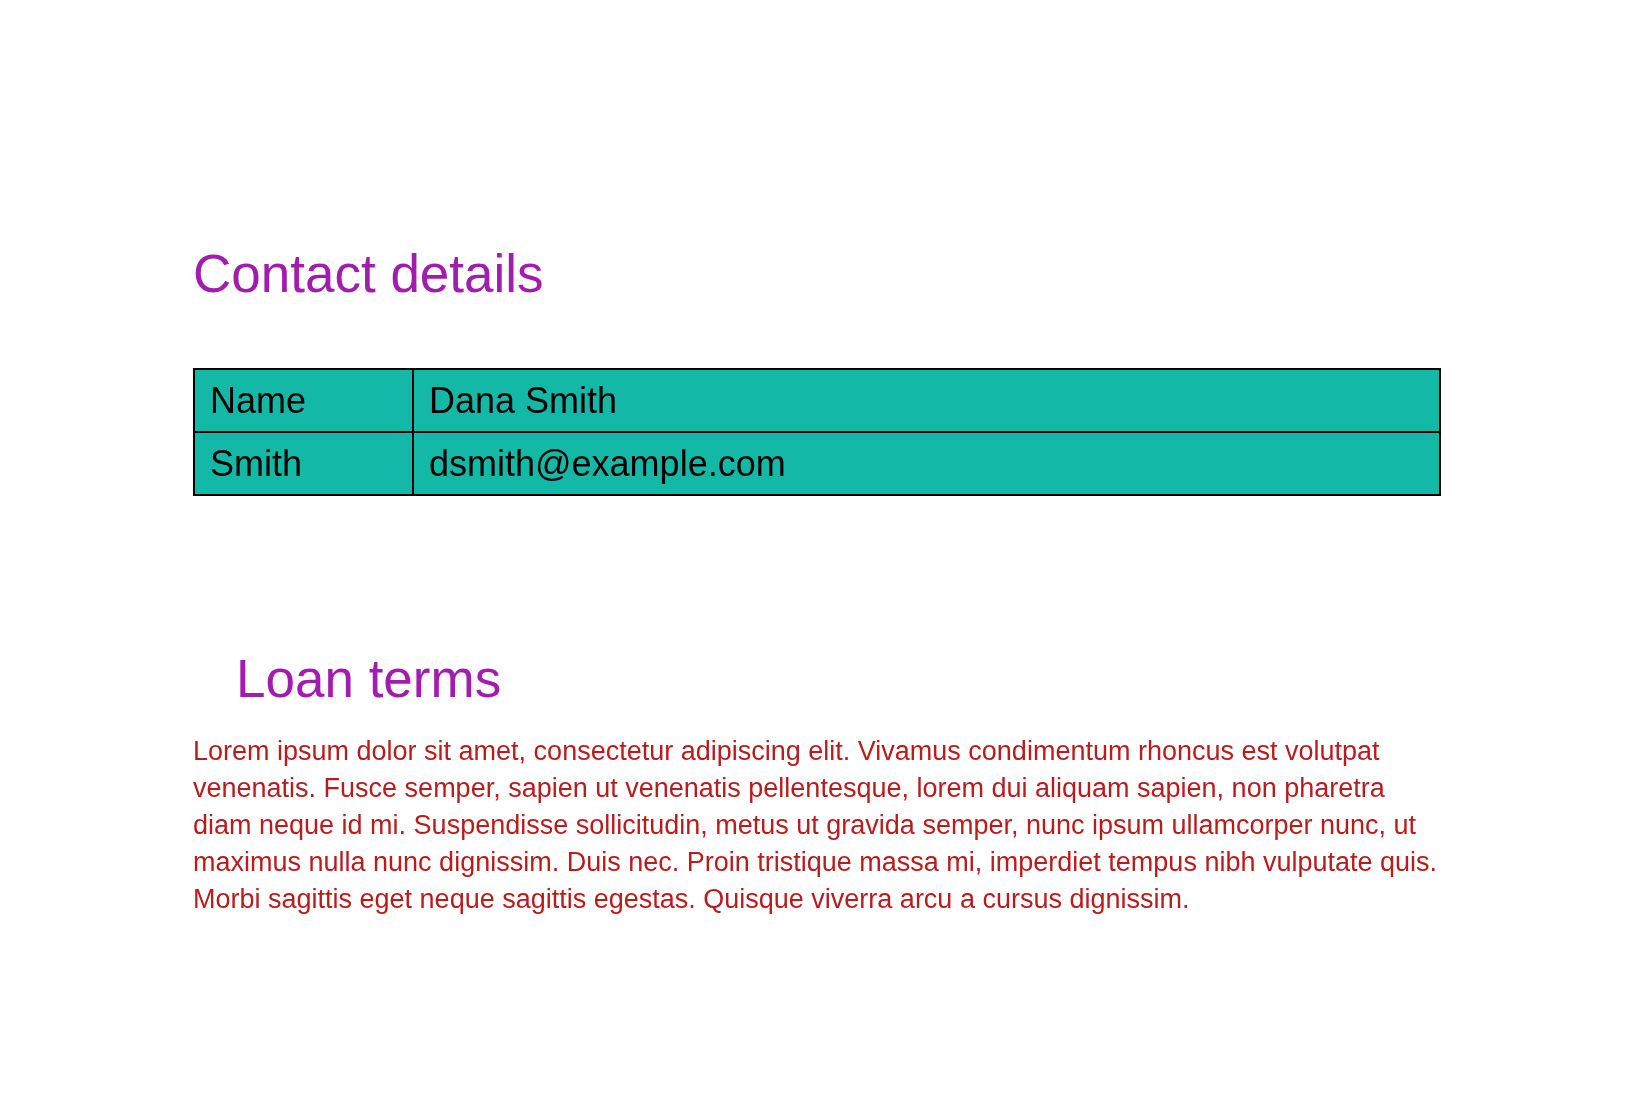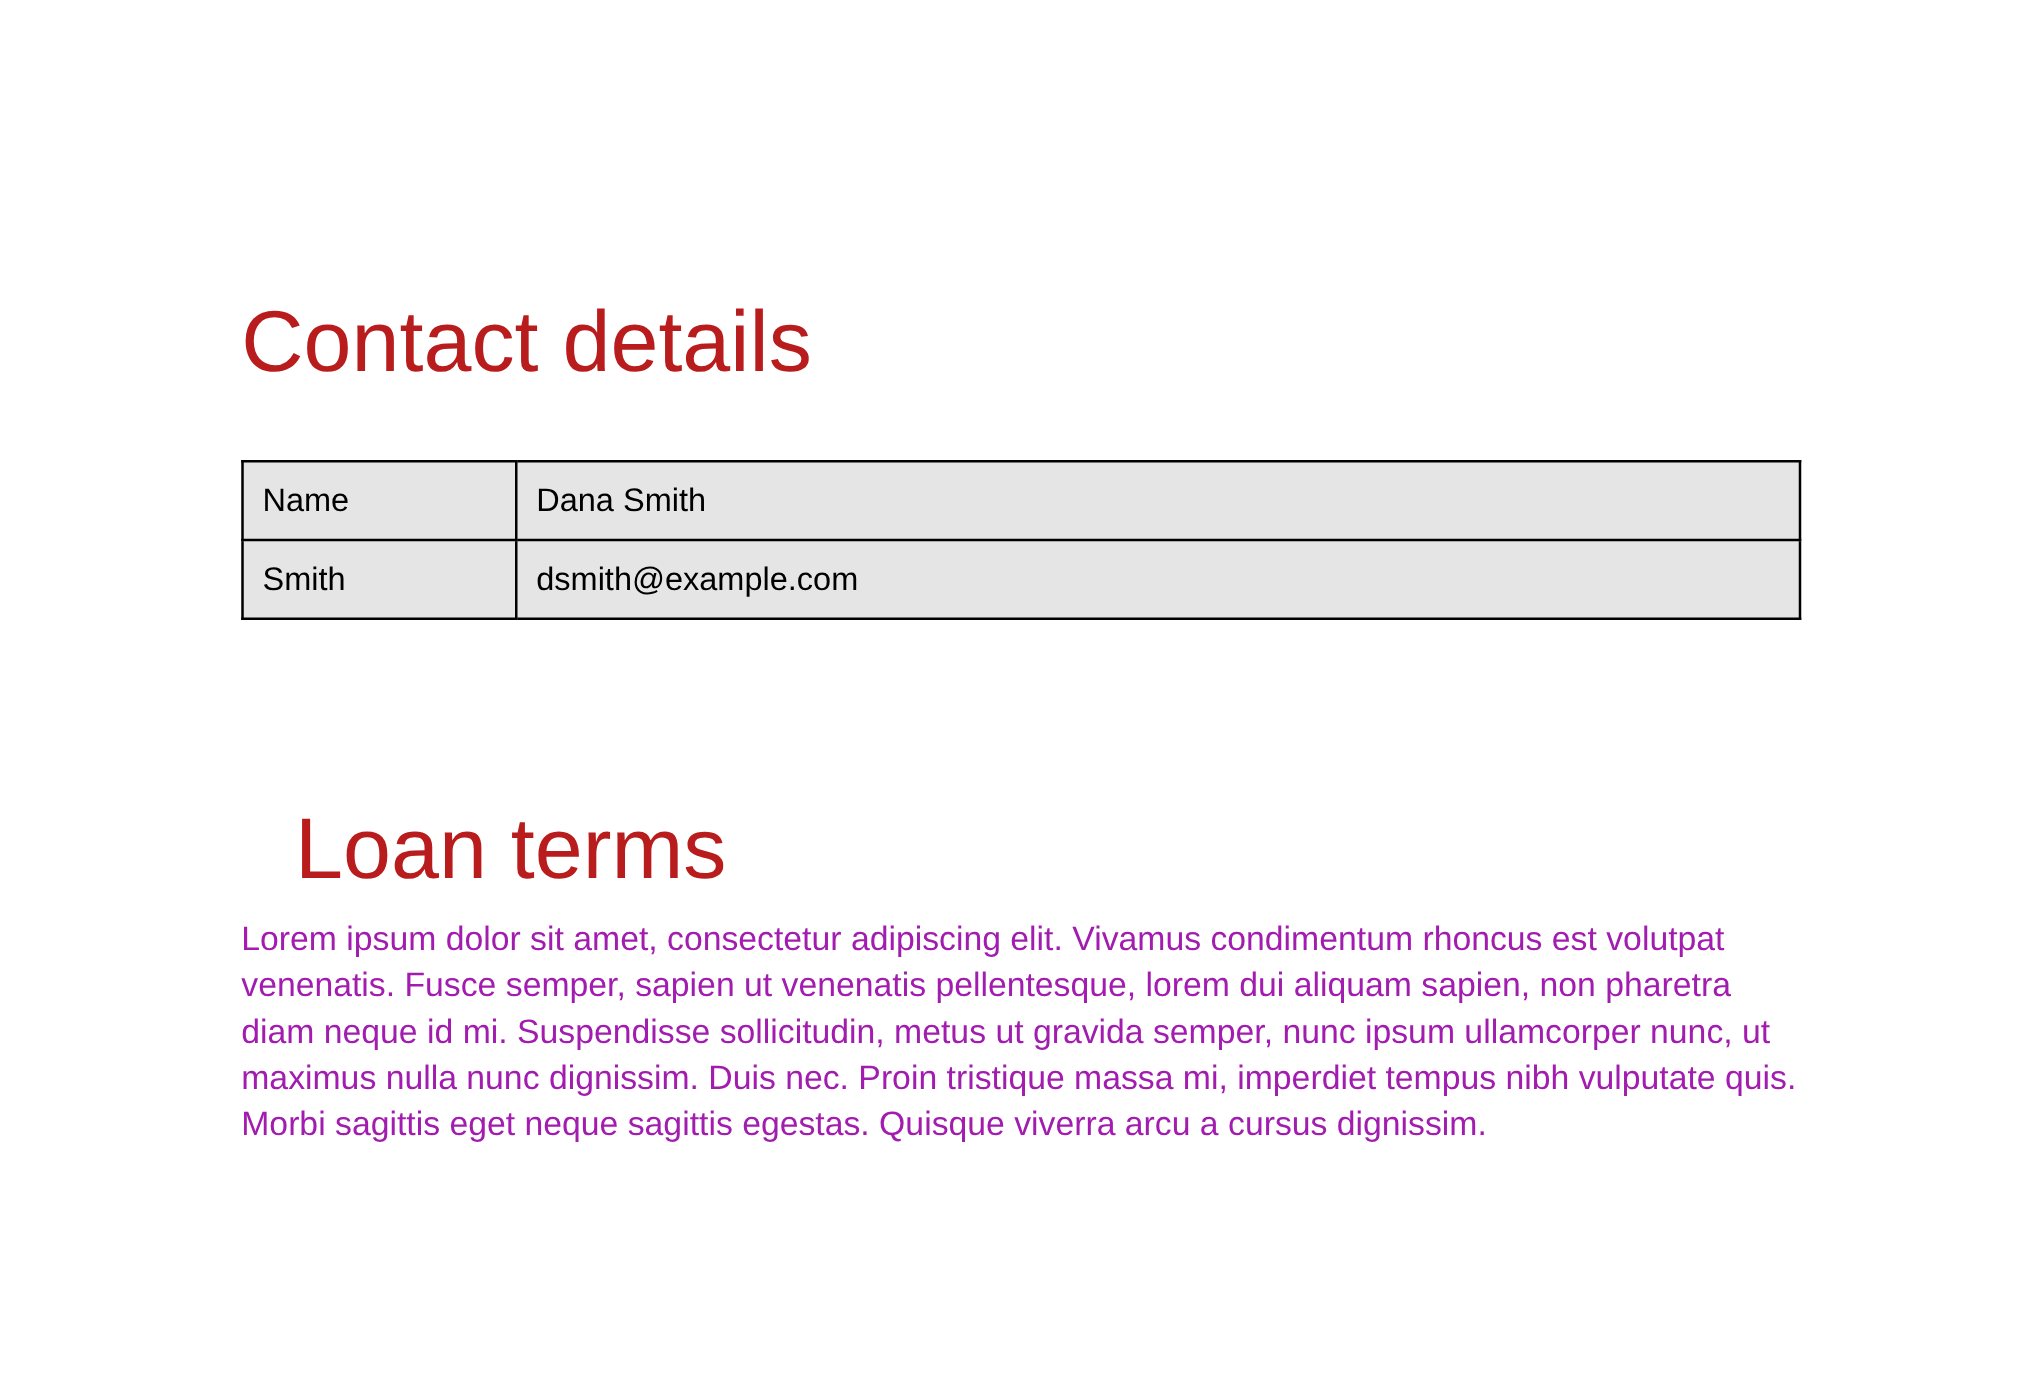--- a/index.html
+++ b/index.html
@@ -10,47 +10,47 @@
     font-family: "Liberation Sans", sans-serif;
     color: #000000;
     overflow: hidden;
   }
   .content {
     margin-left: 193px;
     width: 1248px;
     padding-top: 243px;
   }
   h1.doc-heading {
-    font-size: 69px;
+    font-size: 53px;
     font-weight: 400;
     line-height: 62px;
-    color: #b91c1c;
+    color: #a21caf;
   }
   table.contact-table {
     margin-top: 63px;
     border-collapse: collapse;
     width: 1248px;
     table-layout: fixed;
   }
   table.contact-table td {
     border: 2px solid #000000;
-    font-size: 26px;
+    font-size: 36px;
     line-height: 31px;
     padding: 15px 15px;
     vertical-align: middle;
-    background: #e5e5e5;
+    background: #14b8a6;
   }
   table.contact-table col.label-col { width: 219px; }
   h1.loan-heading { margin-top: 152px; margin-left: 43px; }
   p.loan-body {
     margin-top: 23px;
     font-size: 27px;
     line-height: 37px;
     width: 1248px;
-    color: #a21caf;
+    color: #b91c1c;
   }
 </style>
 </head>
 <body>
 
 <div class="content">
 
   <h1 class="doc-heading contact-heading">Contact details</h1>
 
   <table class="contact-table">

